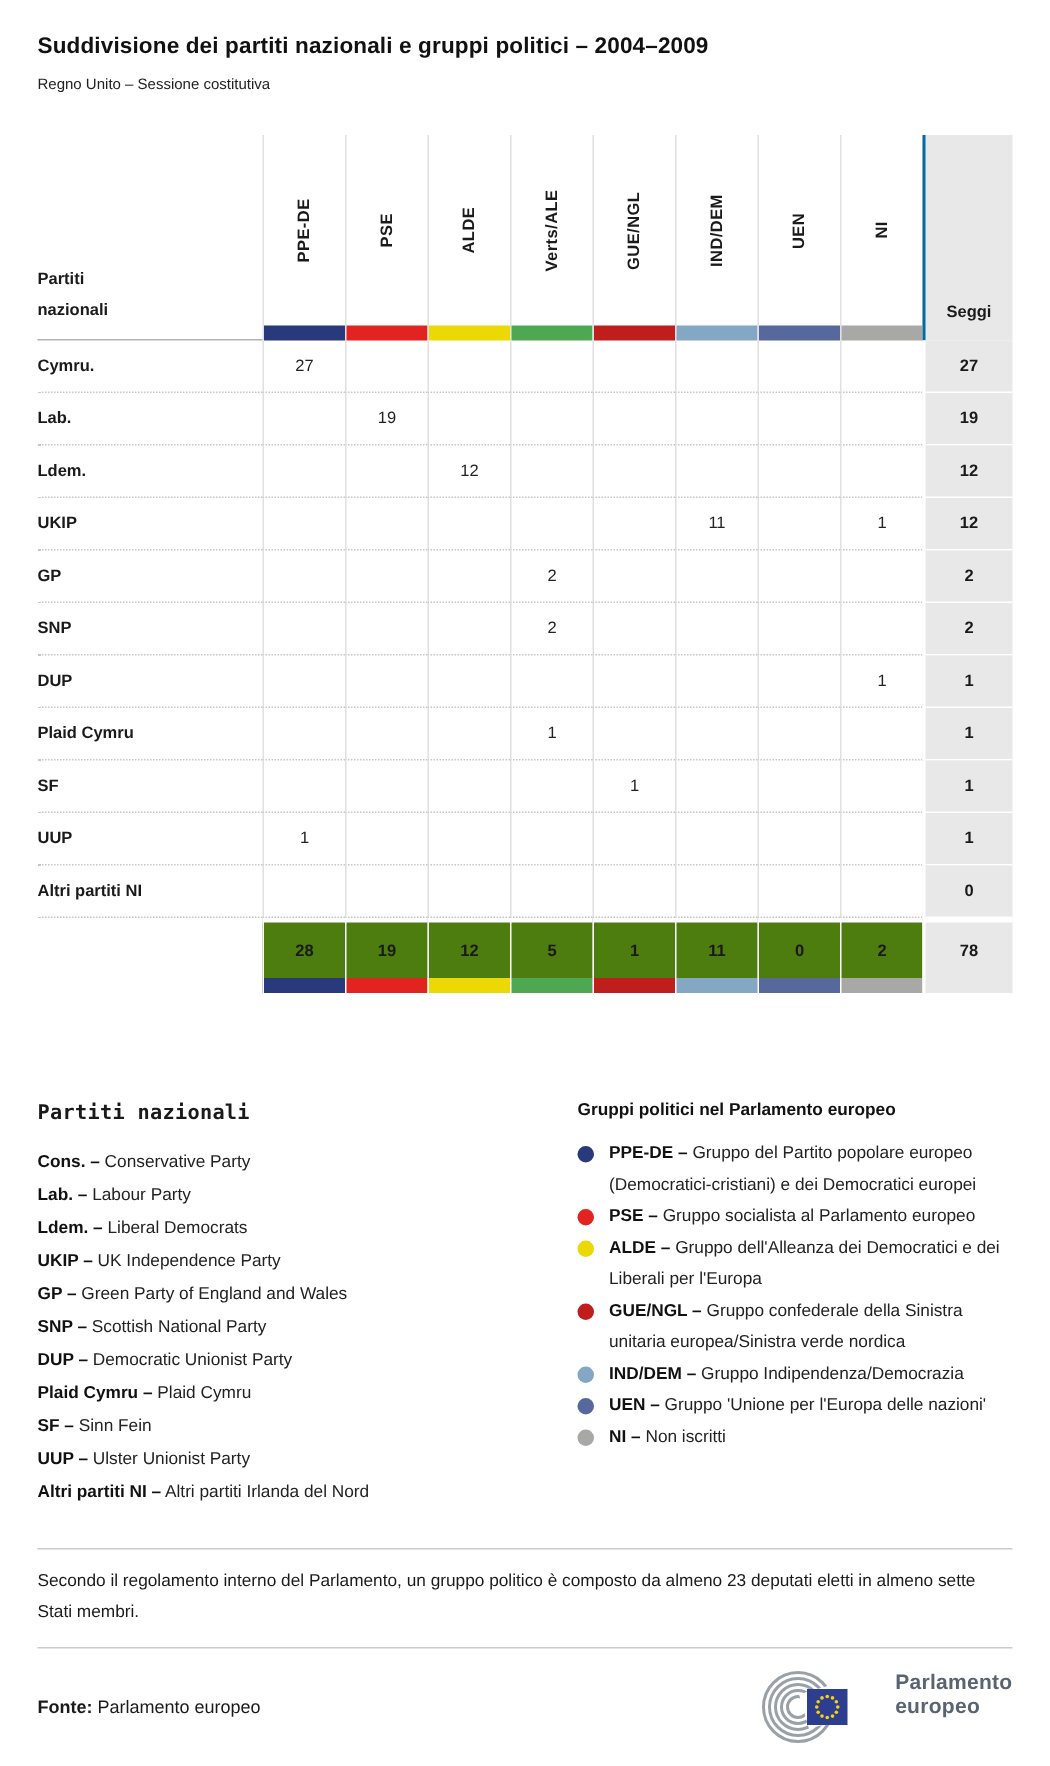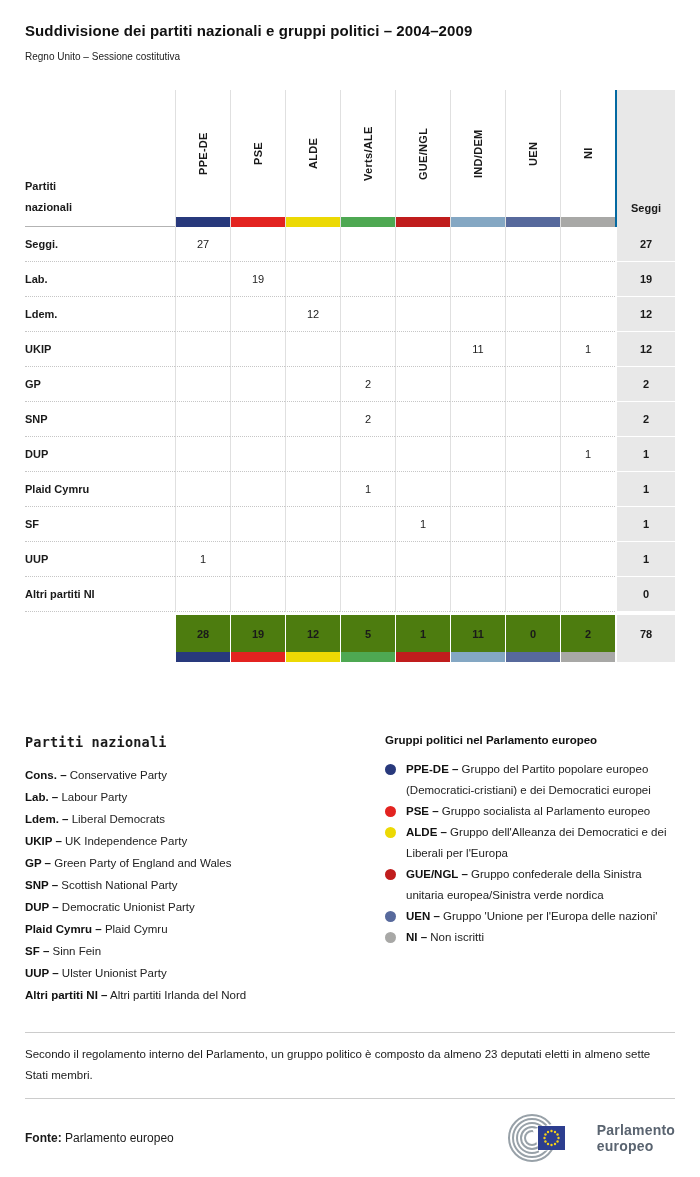--- a/index.html
+++ b/index.html
@@ -37,21 +37,21 @@
   .lg-item{display:flex;font-size:11.5px;line-height:21px;color:#222;}
   .lg-dot{width:11px;height:11px;border-radius:50%;margin:5px 10px 0 0;flex:none;}
   .lg-text b{color:#111;}
 
   
   .rule{border:0;border-top:1px solid #ccc;margin:0;}
   .rule-top{margin-top:26px;}
   .footnote{font-size:11.5px;line-height:21px;margin:11px 0 12px 0;color:#1a1a1a;}
   .footer{display:flex;justify-content:space-between;align-items:center;margin-top:14px;}
   .source{font-size:12px;}
-  .logo{display:flex;align-items:center;gap:23px;}
+  .logo{display:flex;align-items:flex-start;gap:23px;}
   .logo-text{font-size:14px;font-weight:700;color:#5a6470;line-height:16px;letter-spacing:.2px;}
 </style>
 </head>
 <body>
 
 <div class="page">
 
   <h1>Suddivisione dei partiti nazionali e gruppi politici – 2004–2009</h1>
   <div class="subtitle">Regno Unito – Sessione costitutiva</div>
 
@@ -84,21 +84,21 @@
       </div>
       <div class="cell h-group">
         <div class="rot">UEN</div>
         <div class="bar" style="background: rgb(87, 105, 156);"></div>
       </div>
       <div class="cell h-group">
         <div class="rot">NI</div>
         <div class="bar" style="background: rgb(168, 168, 166);"></div>
       </div>
       <div class="cell h-seats">Seggi</div>
-      <div class="cell c-party">Seggi.</div>
+      <div class="cell c-party">Cymru.</div>
       <div class="cell c-val">27</div>
       <div class="cell c-val"></div>
       <div class="cell c-val"></div>
       <div class="cell c-val"></div>
       <div class="cell c-val"></div>
       <div class="cell c-val"></div>
       <div class="cell c-val"></div>
       <div class="cell c-val"></div>
       <div class="cell c-seats">27</div>
       <div class="cell c-party">Lab.</div>
@@ -251,20 +251,24 @@
             <div class="lg-dot" style="background: rgb(227, 35, 32);"></div>
             <div class="lg-text"><b>PSE –</b><span> Gruppo socialista al Parlamento europeo</span></div>
           </div>
           <div class="lg-item">
             <div class="lg-dot" style="background: rgb(236, 217, 4);"></div>
             <div class="lg-text"><b>ALDE –</b><span> Gruppo dell'Alleanza dei Democratici e dei Liberali per l'Europa</span></div>
           </div>
           <div class="lg-item">
             <div class="lg-dot" style="background: rgb(192, 29, 29);"></div>
             <div class="lg-text"><b>GUE/NGL –</b><span> Gruppo confederale della Sinistra unitaria europea/Sinistra verde nordica</span></div>
+          </div>
+          <div class="lg-item">
+            <div class="lg-dot" style="background: rgb(132, 167, 195);"></div>
+            <div class="lg-text"><b>IND/DEM –</b><span> Gruppo Indipendenza/Democrazia</span></div>
           </div>
           <div class="lg-item">
             <div class="lg-dot" style="background: rgb(87, 105, 156);"></div>
             <div class="lg-text"><b>UEN –</b><span> Gruppo 'Unione per l'Europa delle nazioni'</span></div>
           </div>
           <div class="lg-item">
             <div class="lg-dot" style="background: rgb(168, 168, 166);"></div>
             <div class="lg-text"><b>NI –</b><span> Non iscritti</span></div>
           </div>
         </div>

